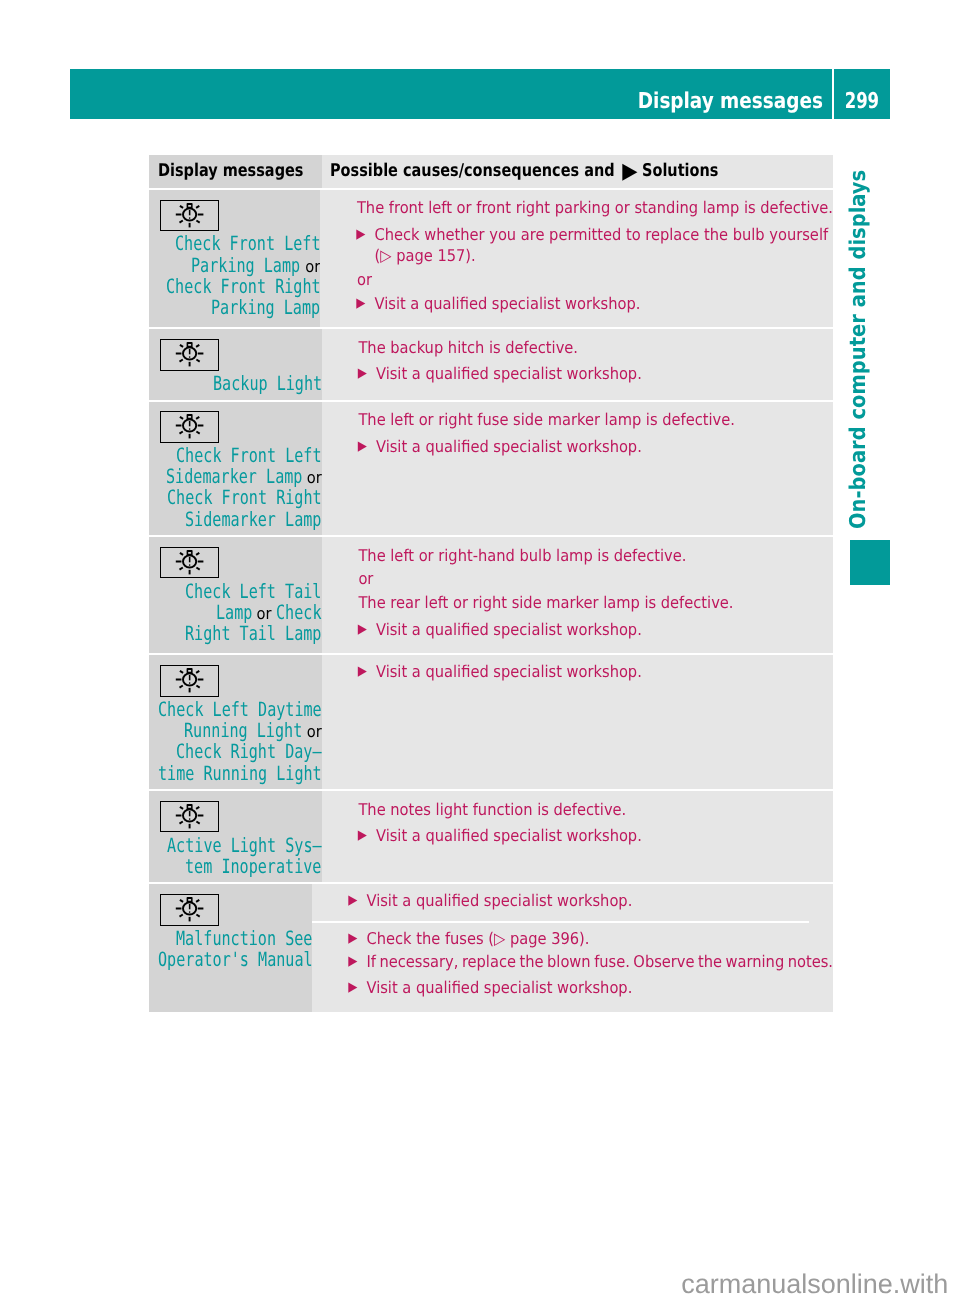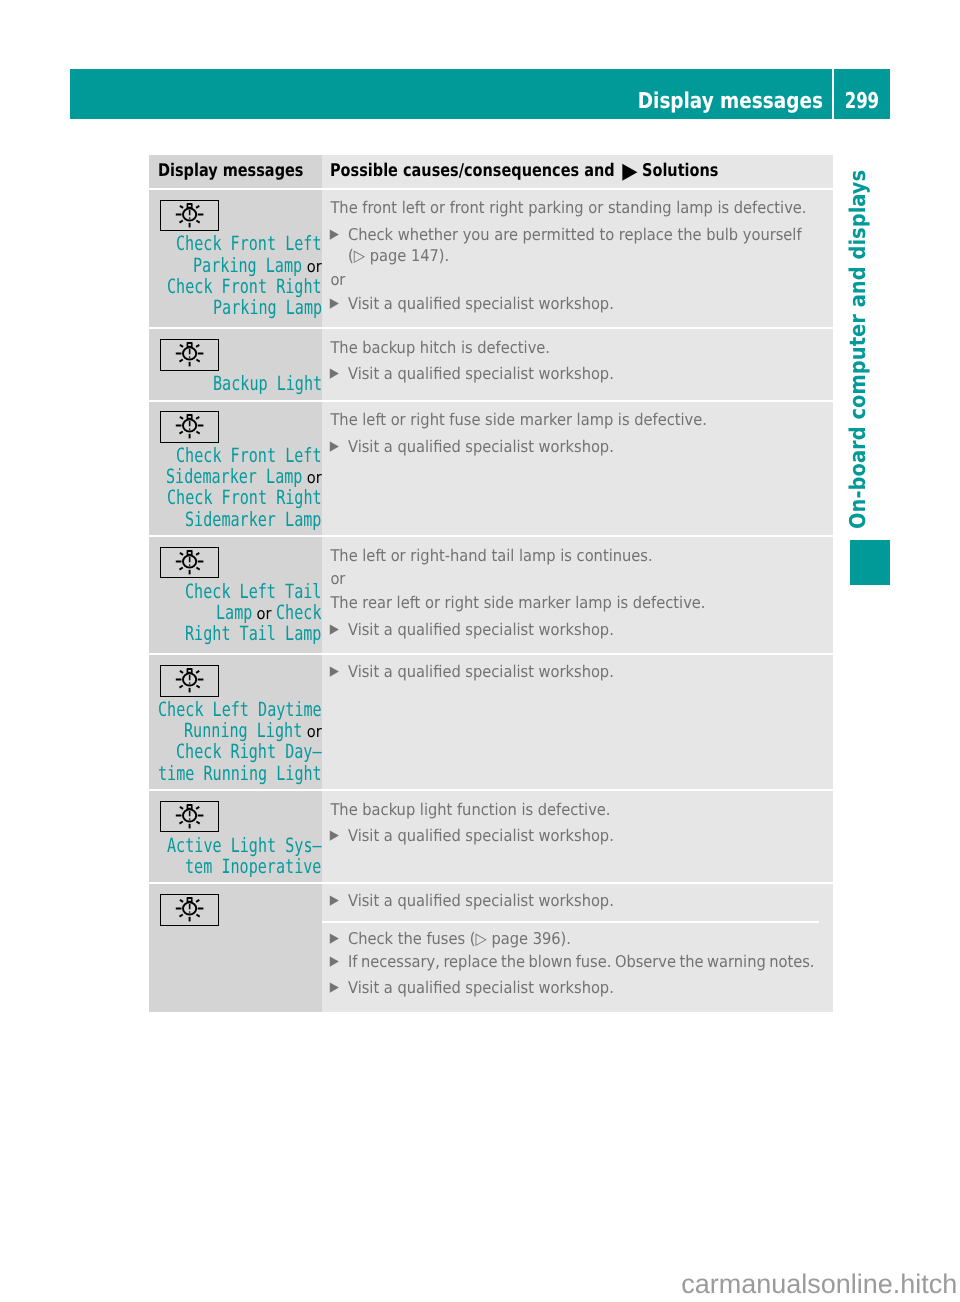--- a/index.html
+++ b/index.html
@@ -53,22 +53,22 @@
 
   .msg{padding-bottom:5.4px;text-align:right;}
   .msg .line{height:21.2px;line-height:21.2px;white-space:pre;}
   .msg .mo{font-family:"DejaVu Sans Mono",monospace;font-size:19.7px;
            line-height:21.2px;color:#069a9d;letter-spacing:0;
            display:inline-block;transform:scaleX(0.7673);transform-origin:0 50%;
            vertical-align:baseline;}
   .msg .or{font-family:"DejaVu Sans",sans-serif;font-stretch:condensed;color:#000;
            font-size:16.3px;line-height:21.2px;}
 
-  .para,.bullet,.plain{font-size:16.3px;line-height:21.4px;color:#737373;
-                       font-stretch:condensed;white-space:nowrap;}
+  .para,.bullet,.plain{font-size:16.3px;line-height:21.4px;color:#be185d;
+                       font-stretch:condensed;white-space:nowrap;margin-left:28px;}
   .para,.bullet{margin-top:5.2px;}
   .m-tight{margin-top:2.4px;}
   .m-min{margin-top:1.4px;}
   .p-first{margin-top:0;padding-top:7.4px;}
   .bullet{position:relative;padding-left:17.6px;}
   .bullet > .tri{position:absolute;left:-0.6px;top:0;font-size:13.2px;line-height:21.4px;}
   .cont{padding-left:17.6px;}
   .tight{word-spacing:-1.15px;}
 
   .wm{position:absolute;left:681.2px;top:1268.6px;color:#9b9b9b;font-size:27px;
@@ -116,21 +116,21 @@
           <div class="msg">
             <div class="line"><span class="mo" style="width:145.60px">Check Front Left</span></div>
             <div class="line"><span class="mo" style="width:109.20px">Parking Lamp</span><span class="or"> or</span></div>
             <div class="line"><span class="mo" style="width:154.70px">Check Front Right</span></div>
             <div class="line"><span class="mo" style="width:109.20px">Parking Lamp</span></div>
           </div>
         </div>
         <div class="c2">
           <div class="para p-first">The front left or front right parking or standing lamp is defective.</div>
           <div class="bullet"><span class="tri">▶</span>Check whether you are permitted to replace the bulb yourself</div>
-          <div class="plain cont">(▷ page 147).</div>
+          <div class="plain cont">(▷ page 157).</div>
           <div class="para m-tight">or</div>
           <div class="bullet m-tight"><span class="tri">▶</span>Visit a qualified specialist workshop.</div>
         </div>
       </div>
       <div class="gap"></div>
       <div class="row">
         <div class="c1">
           <div class="icon-box">
             <div class="frame"></div>
             <svg width="59.3" height="31.3" viewBox="0 0 59.3 31.3">
@@ -209,21 +209,21 @@
     </g>
   </svg>
           </div>
           <div class="msg">
             <div class="line"><span class="mo" style="width:136.50px">Check Left Tail</span></div>
             <div class="line"><span class="mo" style="width:36.40px">Lamp</span><span class="or"> or </span><span class="mo" style="width:45.50px">Check</span></div>
             <div class="line"><span class="mo" style="width:136.50px">Right Tail Lamp</span></div>
           </div>
         </div>
         <div class="c2">
-          <div class="para p-first">The left or right-hand tail lamp is continues.</div>
+          <div class="para p-first">The left or right-hand bulb lamp is defective.</div>
           <div class="para m-tight">or</div>
           <div class="para m-tight">The rear left or right side marker lamp is defective.</div>
           <div class="bullet"><span class="tri">▶</span>Visit a qualified specialist workshop.</div>
         </div>
       </div>
       <div class="gap"></div>
       <div class="row">
         <div class="c1">
           <div class="icon-box">
             <div class="frame"></div>
@@ -272,49 +272,53 @@
       <path stroke-width="1.6" stroke-linecap="round" d="M29.65 18.05 V18.1"></path>
     </g>
   </svg>
           </div>
           <div class="msg">
             <div class="line"><span class="mo" style="width:154.70px">Active Light Sys–</span></div>
             <div class="line"><span class="mo" style="width:136.50px">tem Inoperative</span></div>
           </div>
         </div>
         <div class="c2">
-          <div class="para p-first">The backup light function is defective.</div>
-          <div class="bullet"><span class="tri">▶</span>Visit a qualified specialist workshop.</div>
-        </div>
-      </div>
-      <div class="gap"></div>
-      <div class="row">
-        <div class="c1">
-          <div class="icon-box">
-            <div class="frame"></div>
-            <svg width="59.3" height="31.3" viewBox="0 0 59.3 31.3">
-    <g stroke="#000" stroke-width="1.95" fill="none" stroke-linecap="butt" stroke-linejoin="miter">
-      <ellipse cx="29.6" cy="14.5" rx="6.6" ry="6.1"></ellipse>
-      <path fill="#000" stroke="none" fill-rule="evenodd" d="M26.6 3.85 a0.85 0.85 0 0 1 0.85 -0.85 h4.3 a0.85 0.85 0 0 1 0.85 0.85 V8.9 H26.6 Z
-               M28.1 5.45 a0.45 0.45 0 0 1 0.45 -0.45 h2.15 a0.45 0.45 0 0 1 0.45 0.45 V6.35
-               a0.45 0.45 0 0 1 -0.45 0.45 h-2.15 a0.45 0.45 0 0 1 -0.45 -0.45 Z"></path>
-      <path d="M15.8 14.5 h5.65 M37.75 14.5 h5.65"></path>
-      <path d="M29.6 22.85 V27.4"></path>
-      <path d="M19.9 5.8 L23.1 7.8 M39.3 5.8 L36.1 7.8"></path>
-      <path d="M19.5 22.6 L22.8 20.5 M39.7 22.6 L36.4 20.5"></path>
-      <path stroke-width="1.55" d="M29.65 9.8 V15.3"></path>
-      <path stroke-width="1.6" stroke-linecap="round" d="M29.65 18.05 V18.1"></path>
-    </g>
-  </svg>
+          <div class="para p-first">The notes light function is defective.</div>
+          <div class="bullet"><span class="tri">▶</span>Visit a qualified specialist workshop.</div>
+        </div>
+      </div>
+      <div class="gap"></div>
+      <div class="row">
+        <div class="c1">
+          <div class="icon-box">
+            <div class="frame"></div>
+            <svg width="59.3" height="31.3" viewBox="0 0 59.3 31.3">
+    <g stroke="#000" stroke-width="1.95" fill="none" stroke-linecap="butt" stroke-linejoin="miter">
+      <ellipse cx="29.6" cy="14.5" rx="6.6" ry="6.1"></ellipse>
+      <path fill="#000" stroke="none" fill-rule="evenodd" d="M26.6 3.85 a0.85 0.85 0 0 1 0.85 -0.85 h4.3 a0.85 0.85 0 0 1 0.85 0.85 V8.9 H26.6 Z
+               M28.1 5.45 a0.45 0.45 0 0 1 0.45 -0.45 h2.15 a0.45 0.45 0 0 1 0.45 0.45 V6.35
+               a0.45 0.45 0 0 1 -0.45 0.45 h-2.15 a0.45 0.45 0 0 1 -0.45 -0.45 Z"></path>
+      <path d="M15.8 14.5 h5.65 M37.75 14.5 h5.65"></path>
+      <path d="M29.6 22.85 V27.4"></path>
+      <path d="M19.9 5.8 L23.1 7.8 M39.3 5.8 L36.1 7.8"></path>
+      <path d="M19.5 22.6 L22.8 20.5 M39.7 22.6 L36.4 20.5"></path>
+      <path stroke-width="1.55" d="M29.65 9.8 V15.3"></path>
+      <path stroke-width="1.6" stroke-linecap="round" d="M29.65 18.05 V18.1"></path>
+    </g>
+  </svg>
+          </div>
+          <div class="msg">
+            <div class="line"><span class="mo" style="width:136.50px">Malfunction See</span></div>
+            <div class="line"><span class="mo" style="width:154.70px">Operator's Manual</span></div>
           </div>
         </div>
         <div class="c2">
           <div class="bullet"><span class="tri">▶</span>Visit a qualified specialist workshop.</div>
           <div class="subgap"></div>
           <div class="bullet"><span class="tri">▶</span>Check the fuses (▷ page 396).</div>
           <div class="bullet m-min tight"><span class="tri">▶</span>If necessary, replace the blown fuse. Observe the warning notes.</div>
           <div class="bullet"><span class="tri">▶</span>Visit a qualified specialist workshop.</div>
         </div>
       </div>
     </div>
 
-  <div class="wm">carmanualsonline.hitch</div>
+  <div class="wm">carmanualsonline.with</div>
 </div>
 
 </body></html>

